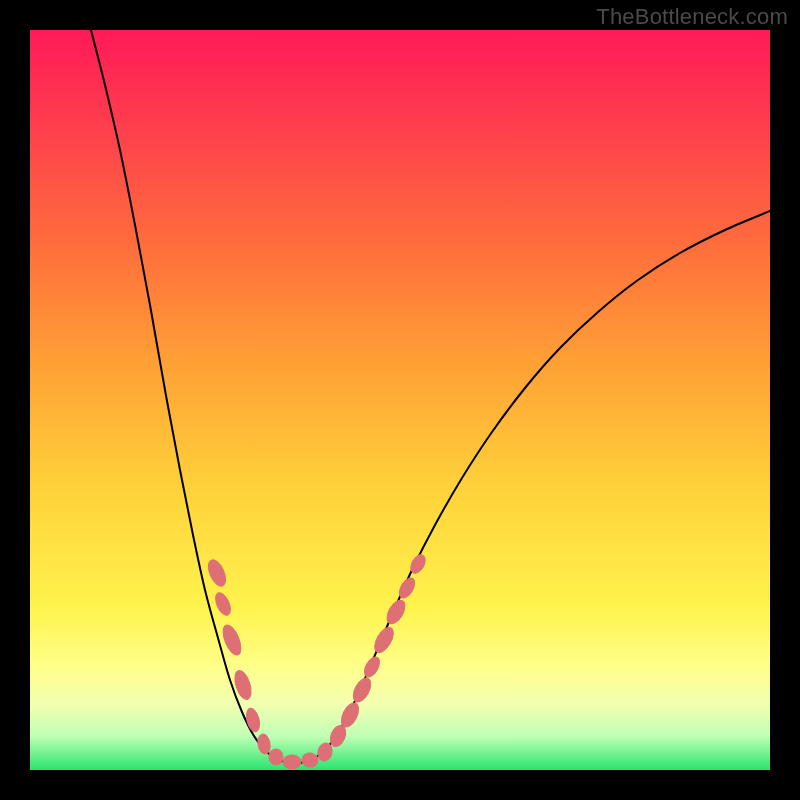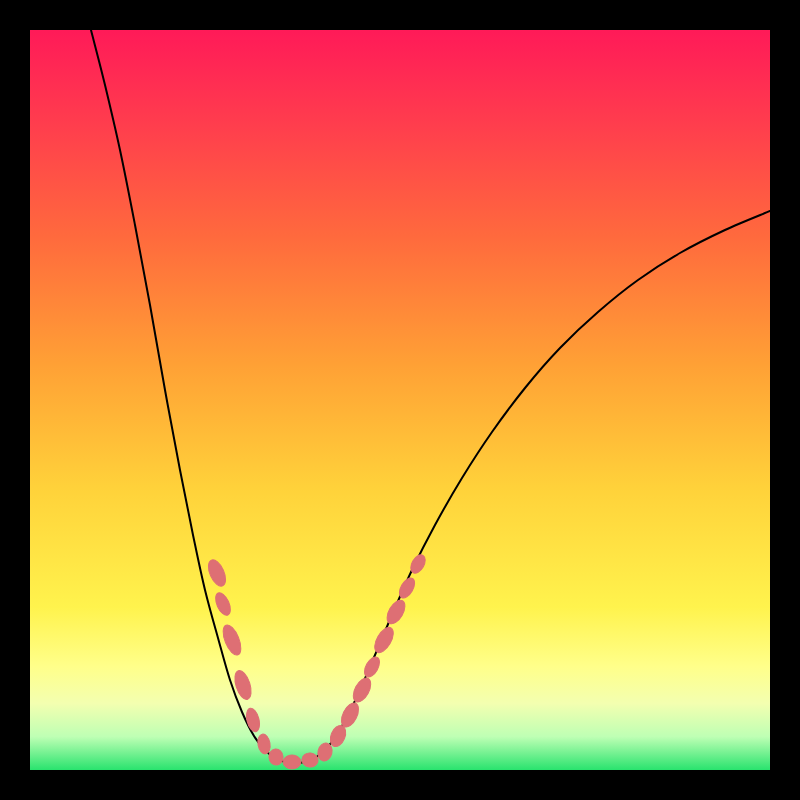--- a/index.html
+++ b/index.html
@@ -49,20 +49,21 @@
     font-size: 22px;
     font-weight: 500;
     letter-spacing: 0.2px;
   }
 </style>
 </head>
 <body>
 
 <div class="frame">
 
+  <div class="watermark">TheBottleneck.com</div>
 
   <div class="plot-area">
     <svg class="gradient" viewBox="0 0 740 740" preserveAspectRatio="none">
       <defs>
         <linearGradient id="bg-grad" x1="0" y1="0" x2="0" y2="1">
             <stop offset="0%" stop-color="#ff1a58"></stop>
             <stop offset="12%" stop-color="#ff3b4e"></stop>
             <stop offset="28.000000000000004%" stop-color="#ff6a3d"></stop>
             <stop offset="45%" stop-color="#ffa035"></stop>
             <stop offset="62%" stop-color="#ffd23a"></stop>

